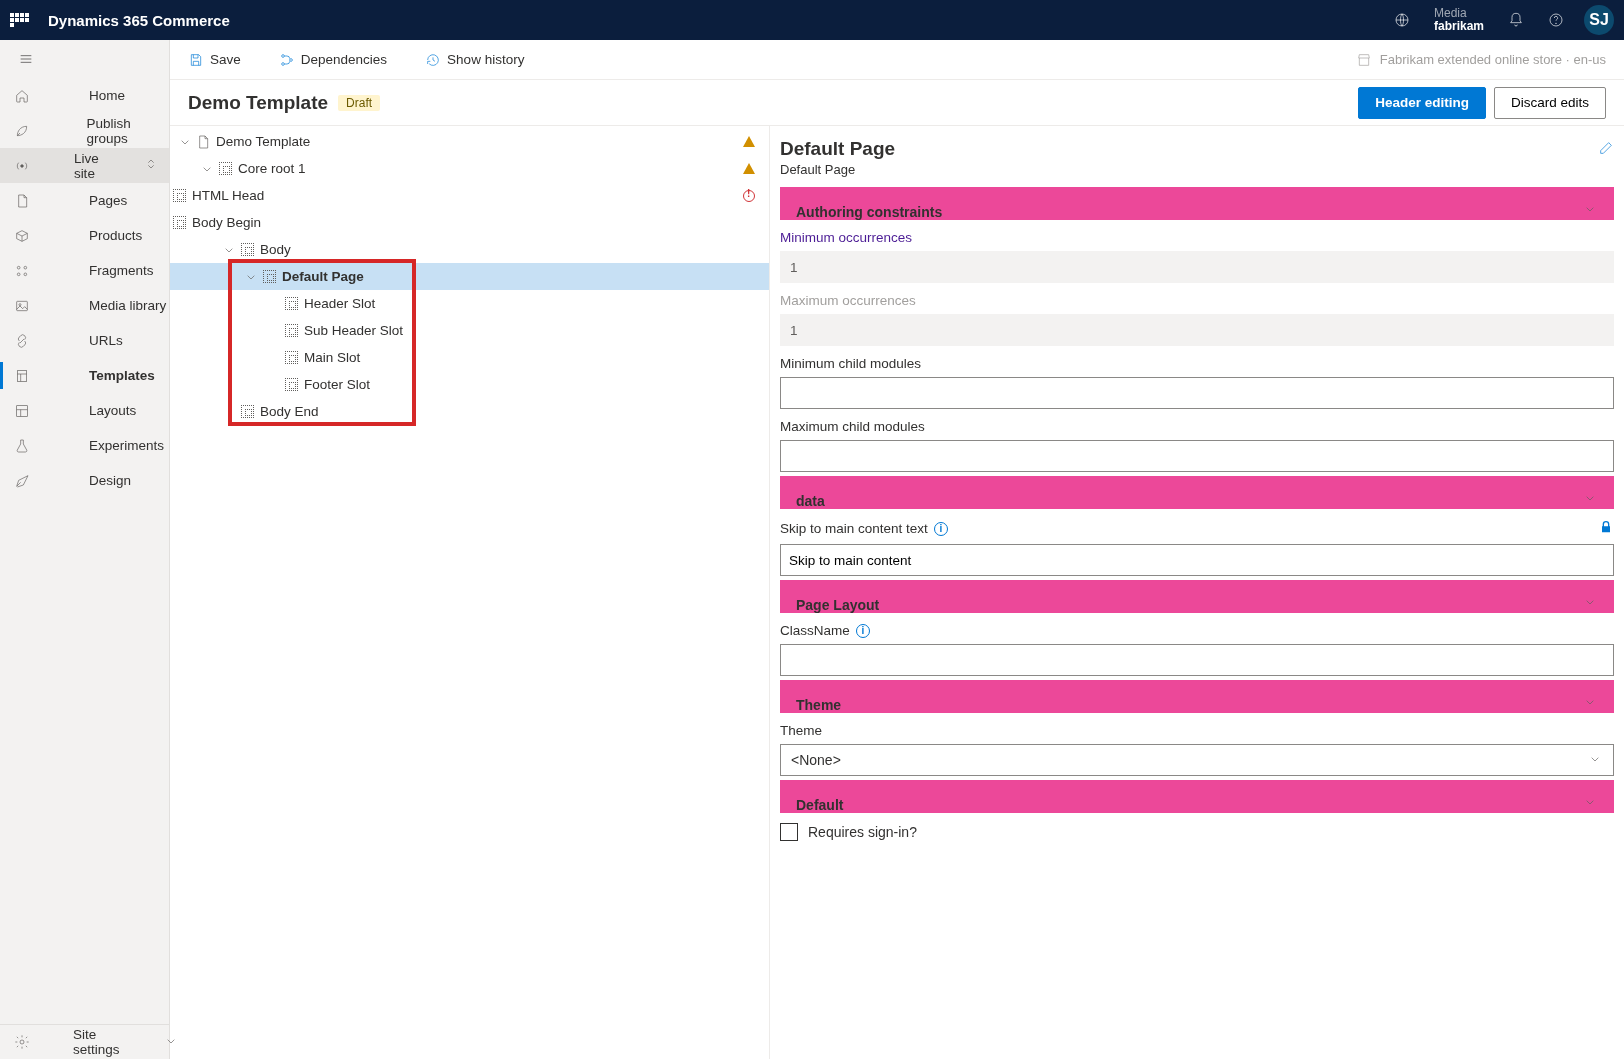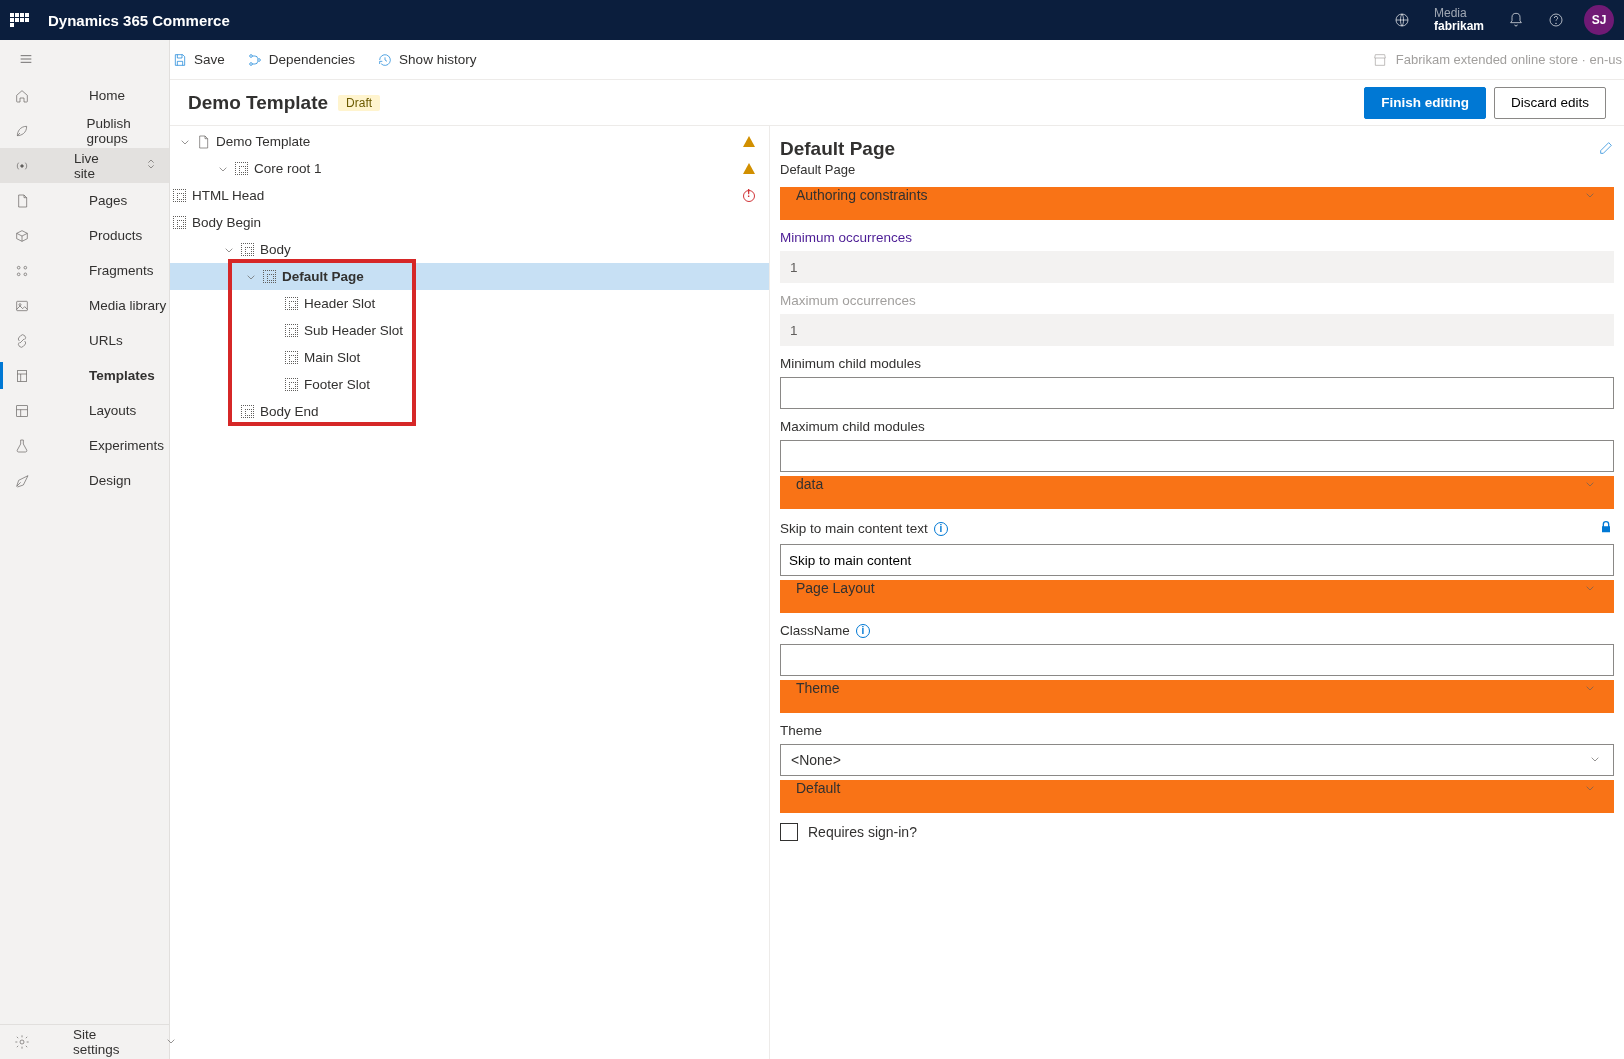--- a/index.html
+++ b/index.html
@@ -9,21 +9,21 @@
 .topbar { height: 40px; background: #0b1e3d; color: #fff; display: flex; align-items: center; padding: 0 10px; flex-shrink: 0; }
 .topbar .waffle { width: 20px; display: flex; flex-wrap: wrap; gap: 1px; margin-right: 18px; cursor: pointer; }
 .topbar .waffle span { width: 4px; height: 4px; background: #fff; }
 .topbar .app-title { font-size: 15px; font-weight: 600; color: #fff; }
 .topbar .spacer { flex: 1; }
 .topbar .tb-item { display: flex; align-items: center; height: 40px; padding: 0 12px; cursor: pointer; }
 .topbar .site-block { display: flex; flex-direction: column; line-height: 1.1; font-size: 12px; }
 .topbar .site-block .lbl { opacity: .6; }
 .topbar .site-block .val { font-weight: 600; }
 .topbar svg { stroke: #fff; fill: none; }
-.avatar { width: 30px; height: 30px; border-radius: 50%; background: #701a75; color: #fff; display: flex; align-items: center; justify-content: center; font-size: 12px; font-weight: 600; margin-left: 8px; }
+.avatar { width: 30px; height: 30px; border-radius: 50%; background: #0c4a6e; color: #fff; display: flex; align-items: center; justify-content: center; font-size: 16px; font-weight: 600; margin-left: 8px; }
 
 
 .shell { display: flex; flex: 1; min-height: 0; }
 
 
 .leftnav { width: 170px; background: #f3f2f1; display: flex; flex-direction: column; border-right: 1px solid #e1dfdd; }
 .leftnav .hamburger { height: 38px; display: flex; align-items: center; justify-content: flex-start; padding-left: 18px; cursor: pointer; }
 .leftnav .hamburger svg { stroke: #323130; }
 .nav-items { flex: 1; overflow-y: auto; }
 .nav-item { height: 35px; display: flex; align-items: center; padding-left: 14px; cursor: pointer; font-size: 13.5px; position: relative; gap: 43px; }
@@ -32,21 +32,21 @@
 .nav-item.current { font-weight: 600; }
 .nav-item.current::before { content: ""; position: absolute; left: 0; top: 4px; bottom: 4px; width: 3px; background: #0078d4; }
 .nav-item svg { stroke: #605e5c; fill: none; }
 .nav-item .chev { margin-left: auto; margin-right: 10px; }
 .leftnav .footer-item { border-top: 1px solid #e1dfdd; }
 
 
 .main { flex: 1; display: flex; flex-direction: column; min-width: 0; }
 
 
-.cmdbar { height: 40px; display: flex; align-items: center; border-bottom: 1px solid #edebe9; padding: 0 2px; flex-shrink: 0; }
+.cmdbar { height: 40px; display: flex; align-items: center; border-bottom: 1px solid #edebe9; padding: 0 18px; flex-shrink: 0; gap: 16px; }
 .cmdbar .cmd { display: flex; align-items: center; gap: 6px; margin-right: 22px; font-size: 13.5px; cursor: pointer; color: #323130; }
 .cmdbar .cmd svg { stroke: #0078d4; fill: none; }
 .cmdbar .right-info { margin-left: auto; display: flex; align-items: center; gap: 8px; color: #a19f9d; font-size: 13px; }
 .cmdbar .right-info svg { stroke: #a19f9d; fill: none; }
 
 
 .titlerow { height: 46px; display: flex; align-items: center; padding: 0 18px; border-bottom: 1px solid #edebe9; flex-shrink: 0; }
 .titlerow h1 { font-size: 19px; font-weight: 600; margin-right: 10px; }
 .badge { background: #fff4ce; color: #6b5a00; font-size: 12px; padding: 1px 8px; border-radius: 2px; }
 .titlerow .spacer { flex: 1; }
@@ -71,21 +71,21 @@
 .err-circ { width:12px;height:12px;border:1.5px solid #d13438;border-radius:50%;position:relative;}
 .err-circ::after{content:"!";position:absolute;left:3px;top:-3px;font-size:10px;color:#d13438;font-weight:bold;}
 .redbox { position:absolute; border:4px solid #d62727; pointer-events:none; }
 
 
 .props { flex: 1; overflow-y: auto; padding: 12px 10px 30px 10px; }
 .props .hdr { display: flex; align-items: center; margin-bottom: 2px; }
 .props .hdr h2 { font-size: 19px; font-weight: 600; }
 .props .hdr .edit { margin-left:auto; cursor:pointer; }
 .props .sub { font-size: 13px; margin-bottom: 10px; }
-.section-head { background: #f97316; height: 33px; display: flex; align-items: flex-start; padding: 0 16px; font-size: 14px; font-weight: 400; cursor: pointer; margin-top:4px;}
+.section-head { background: #ec4899; height: 33px; display: flex; align-items: flex-end; padding: 0 16px; font-size: 14px; font-weight: 700; cursor: pointer; margin-top:4px;}
 .section-head .schev { margin-left: auto; }
 .field { margin-top: 10px; }
 .field .flabel { font-size: 13.5px; margin-bottom: 6px; display:flex; align-items:center; gap:6px;}
 .field .ro { background: #f3f2f1; height: 32px; display: flex; align-items: center; padding: 0 10px; font-size: 13.5px; color:#605e5c;}
 .field input[type=text] { width: 100%; height: 32px; border: 1px solid #8a8886; padding: 0 8px; font-size: 13.5px; }
 .info-i { width:14px;height:14px;border:1px solid #0078d4;border-radius:50%;display:inline-flex;align-items:center;justify-content:center;font-size:10px;color:#0078d4;font-weight:bold;}
 .lock { color:#0078d4; margin-left:auto; }
 .sel-box { border:1px solid #8a8886; height:32px; display:flex; align-items:center; padding:0 10px; cursor:pointer;}
 .sel-box .schev{ margin-left:auto;}
 .checkbox-row{ display:flex; align-items:center; gap:10px; margin-top:10px;}
@@ -307,21 +307,21 @@
             <path d="M4 9h16l-1-5H5zM5 9v11h14V9"></path>
           </svg>
         <span>Fabrikam extended online store · en-us</span>
       </div>
     </div>
 
     <div class="titlerow">
       <h1>Demo Template</h1>
       <span class="badge">Draft</span>
       <div class="spacer"></div>
-      <button class="btn primary">Finish editing</button>
+      <button class="btn primary">Header editing</button>
       <button class="btn">Discard edits</button>
     </div>
 
     <div class="work">
 
       <div class="treepane">
         <div class="row" style="padding-left:6px">
           <span class="chev">
               <svg viewBox="0 0 24 24" width="12" height="12">
                 <path d="M7 10l5 5 5-5"></path>
@@ -331,21 +331,21 @@
               <svg class="page" viewBox="0 0 24 24">
                 <path d="M7 3h8l4 4v14H7z"></path>
                 <path d="M15 3v4h4"></path>
               </svg>
             </span>
           <span>Demo Template</span>
           <span class="trail">
               <span class="warn-tri"></span>
             </span>
         </div>
-        <div class="row" style="padding-left:44px">
+        <div class="row" style="padding-left:28px">
           <span class="chev">
               <svg viewBox="0 0 24 24" width="12" height="12">
                 <path d="M7 10l5 5 5-5"></path>
               </svg>
             </span>
           <span class="ricon">
               <span class="dotted inner"></span>
             </span>
           <span>Core root 1</span>
           <span class="trail">

